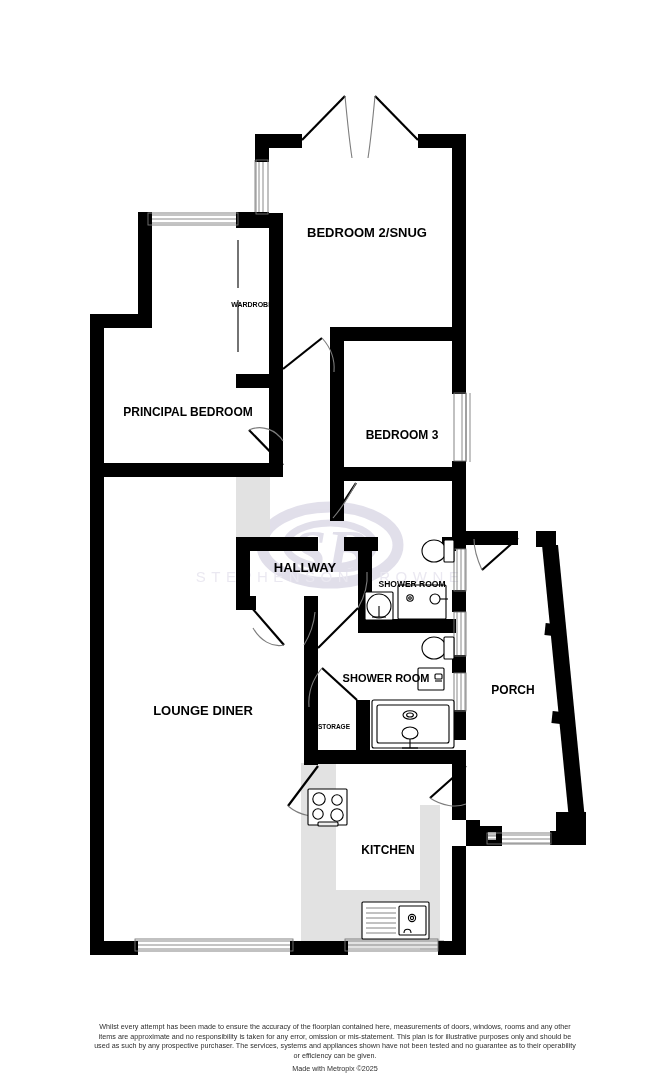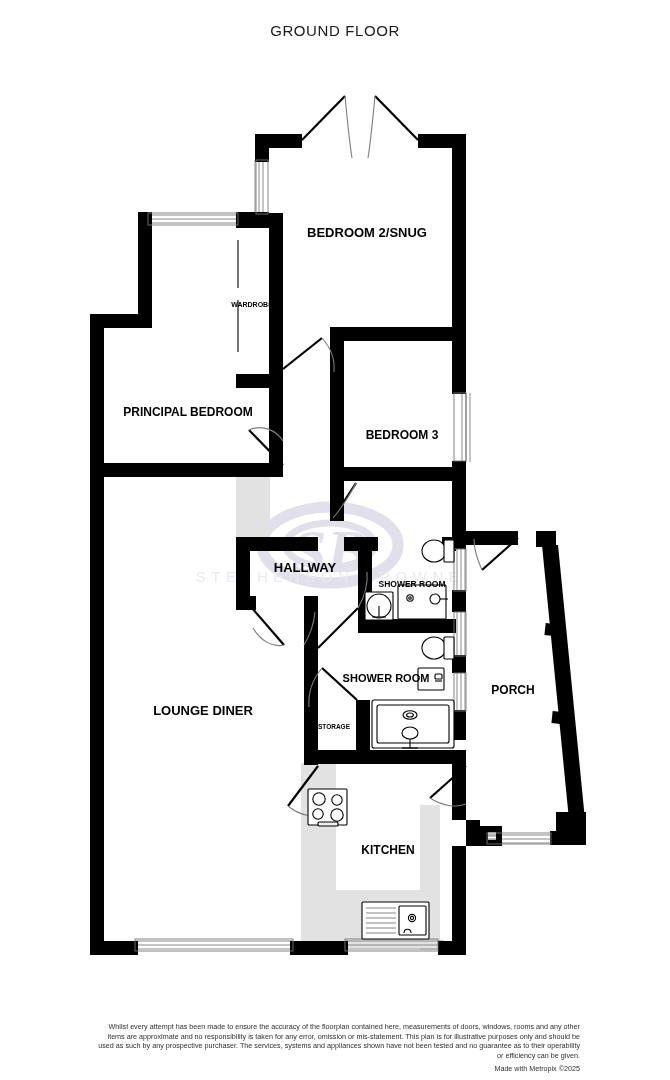--- a/index.html
+++ b/index.html
@@ -38,21 +38,21 @@
     top: 0;
     left: 0;
     width: 670px;
     height: 1010px;
   }
   #disclaimer {
     position: absolute;
     left: 0;
     top: 1022px;
     width: 670px;
-    text-align: right;
+    text-align: center;
     font-size: 7.2px;
     line-height: 1.32;
     color: #2e2e2e;
     padding: 0 90px;
     box-sizing: border-box;
   }
   #disclaimer .made-with {
     display: block;
     margin-top: 4px;
   }
@@ -65,21 +65,20 @@
     font-weight: bold;
     fill: #000;
     font-family: "Liberation Sans", sans-serif;
   }
 </style>
 </head>
 <body>
 
 <div id="page">
 
-  <div id="plan-title">GROUND FLOOR</div>
 
   <svg id="floorplan-svg" viewBox="0 0 670 1010">
 
     <g opacity="0.42">
 
       <ellipse cx="330" cy="545" rx="68" ry="38" fill="none" stroke="#b9b4cf" stroke-width="11"></ellipse>
       <ellipse cx="330" cy="545" rx="44" ry="22" fill="none" stroke="#b9b4cf" stroke-width="7"></ellipse>
       <text x="330" y="572" text-anchor="middle" font-family="Liberation Serif, serif" font-size="62" font-style="italic" font-weight="bold" fill="#b9b4cf">SB</text>
       <text x="330" y="582" text-anchor="middle" font-family="Liberation Sans, sans-serif" font-size="15" letter-spacing="5.5" fill="#cfcade">STEPHENSON BROWNE</text>
     </g>

